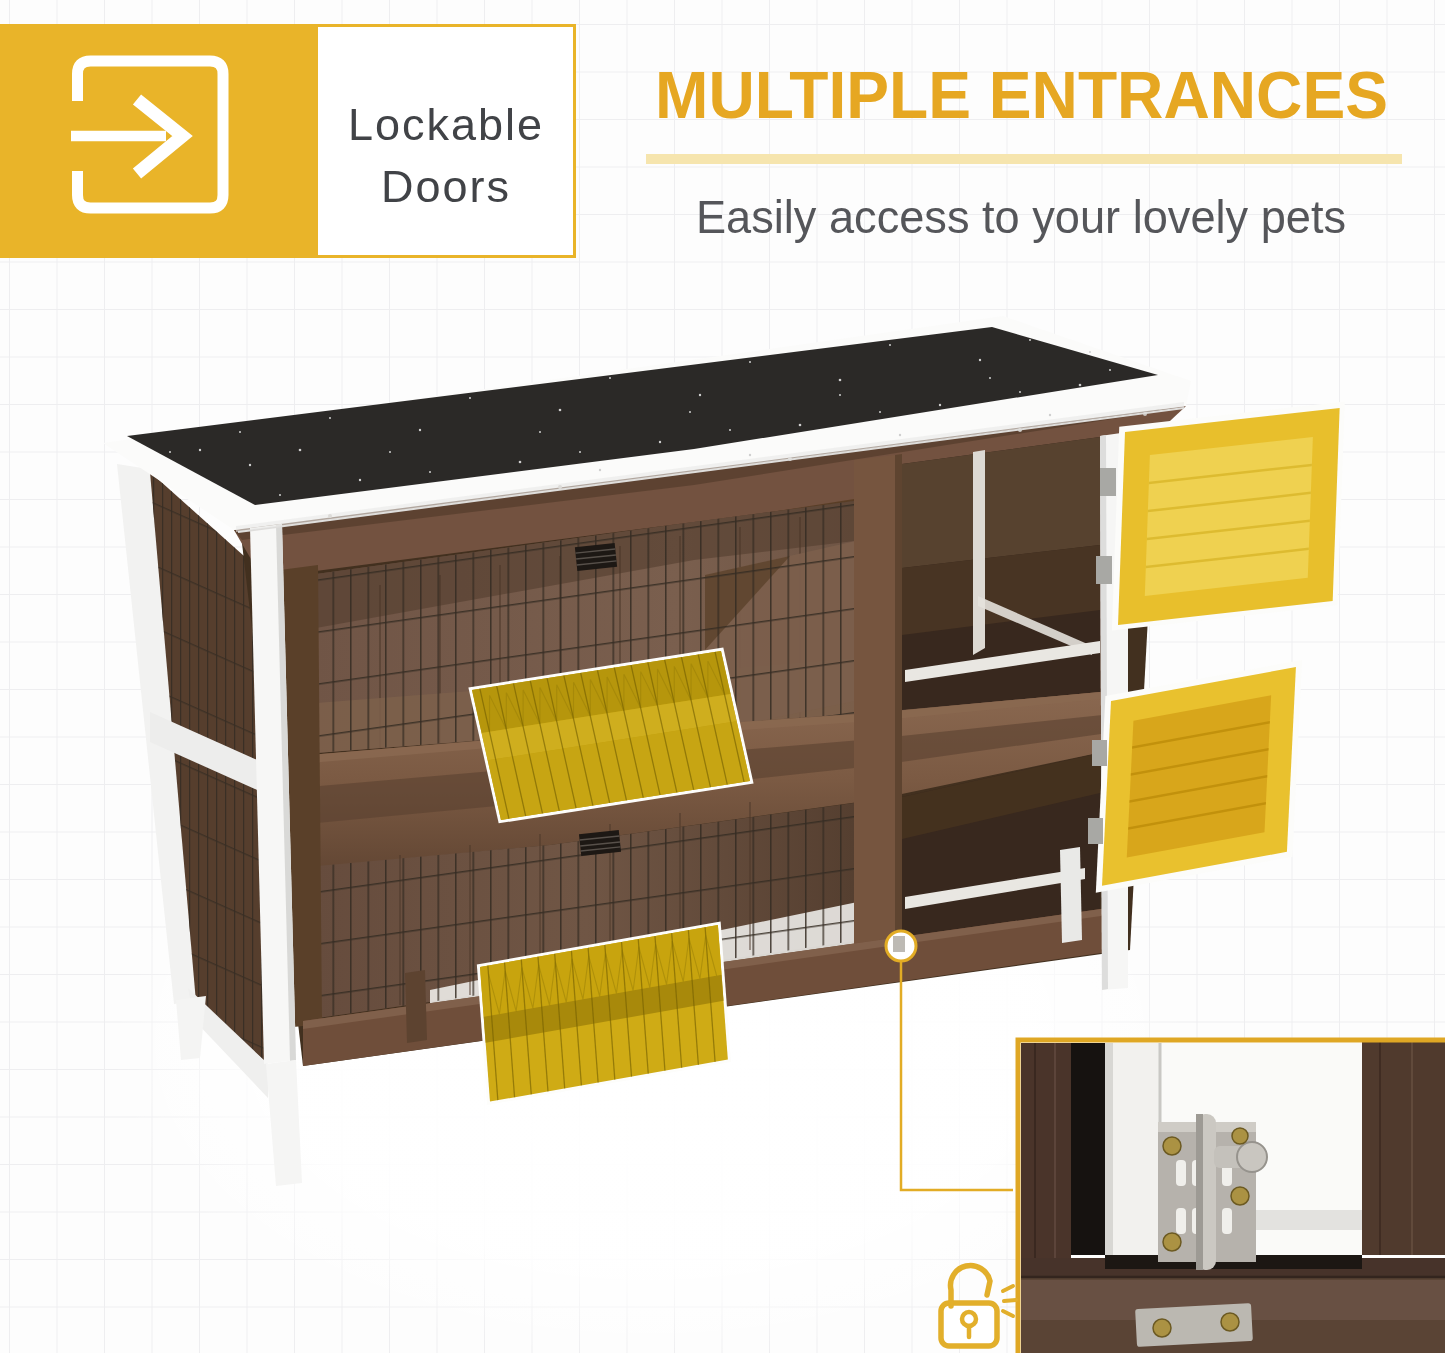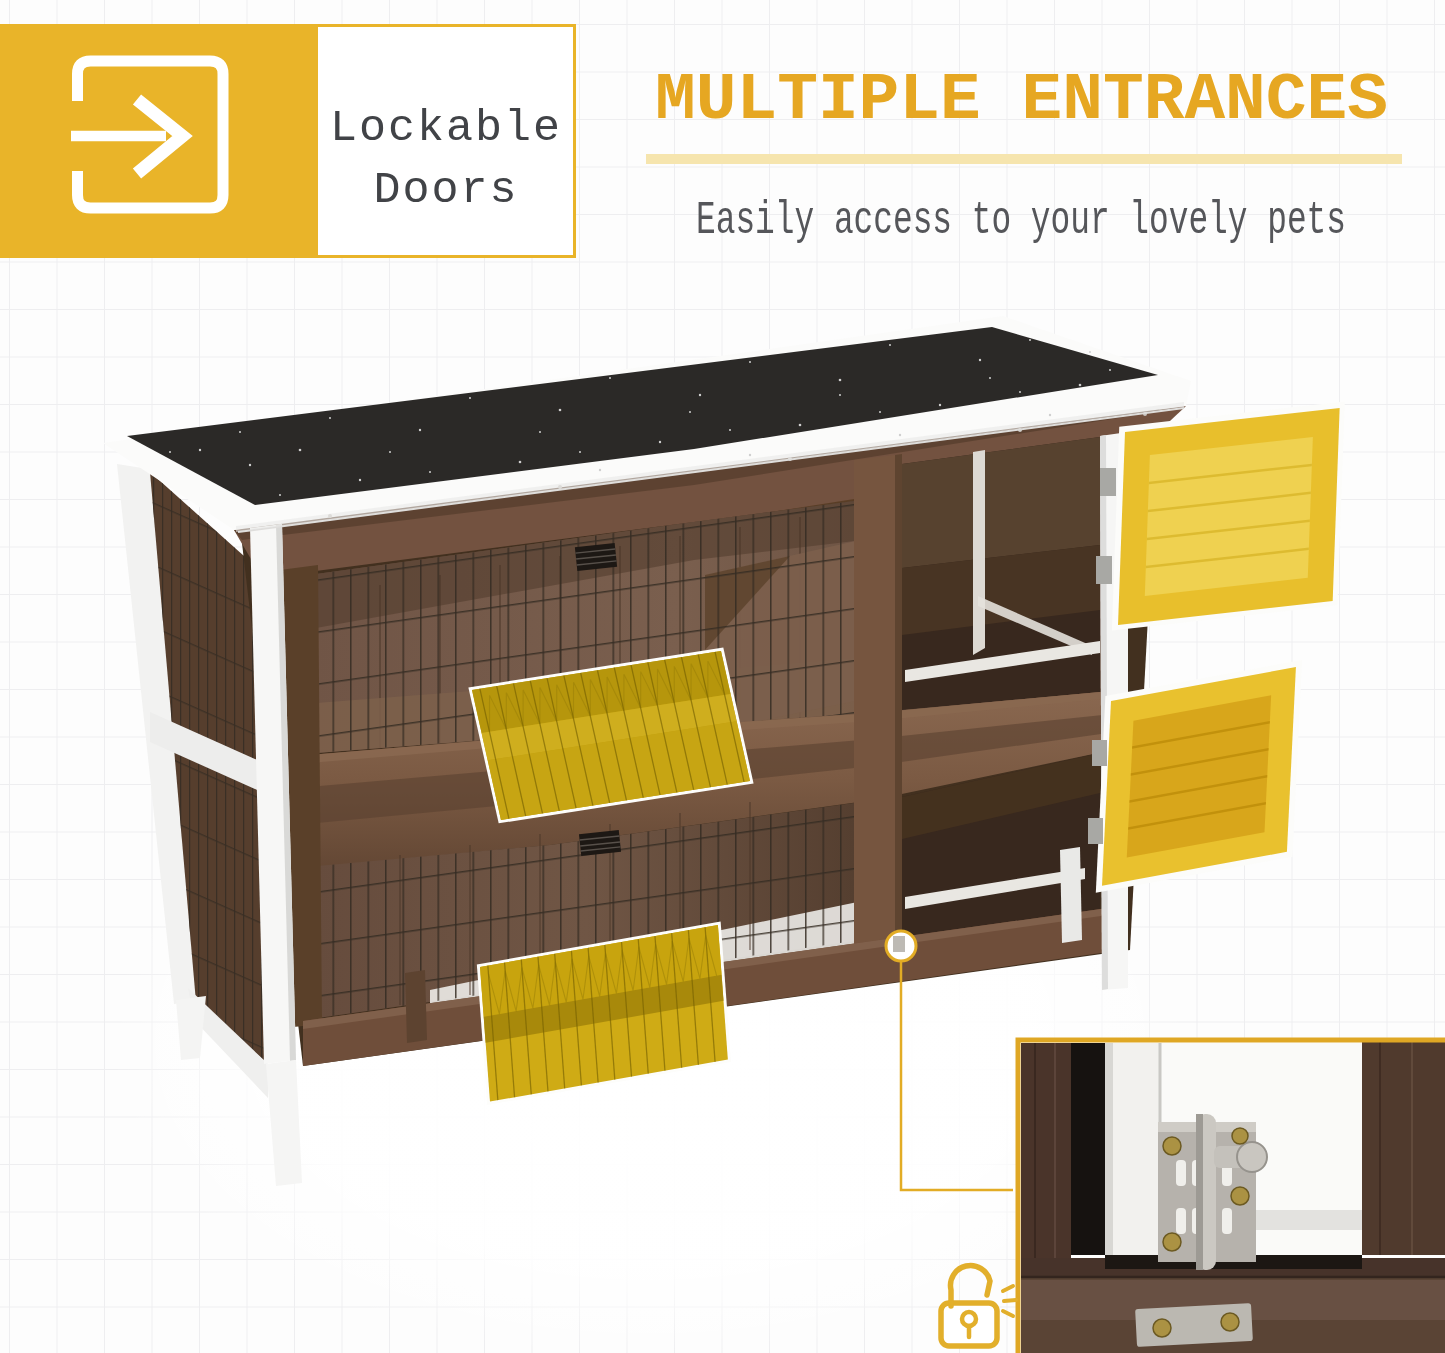--- a/index.html
+++ b/index.html
@@ -3,21 +3,21 @@
 <meta charset="utf-8">
 <style>
   html,body{margin:0;padding:0;}
   #page{position:relative;width:1445px;height:1353px;overflow:hidden;
     background-color:#fdfdfd;
     background-image:
       linear-gradient(to right,#eeeef0 1px,transparent 1px),
       linear-gradient(to bottom,#eeeef0 1px,transparent 1px);
     background-size:47.5px 47.5px;
     background-position:9px 24px;
-    font-family:Liberation Mono, monospace;}
+    font-family:Liberation Sans, sans-serif;}
   svg{position:absolute;top:0;left:0;}
 </style>
 </head>
 <body>
 <div id="page">
 <svg width="1445" height="1353" viewBox="0 0 1445 1353">
 <defs>
   <pattern id="mesh" width="17.5" height="52" patternUnits="userSpaceOnUse" patternTransform="skewY(-8)">
     <rect width="17.5" height="52" fill="none"></rect>
     <line x1="0.8" y1="0" x2="0.8" y2="52" stroke="#342b22" stroke-width="1.3"></line>

